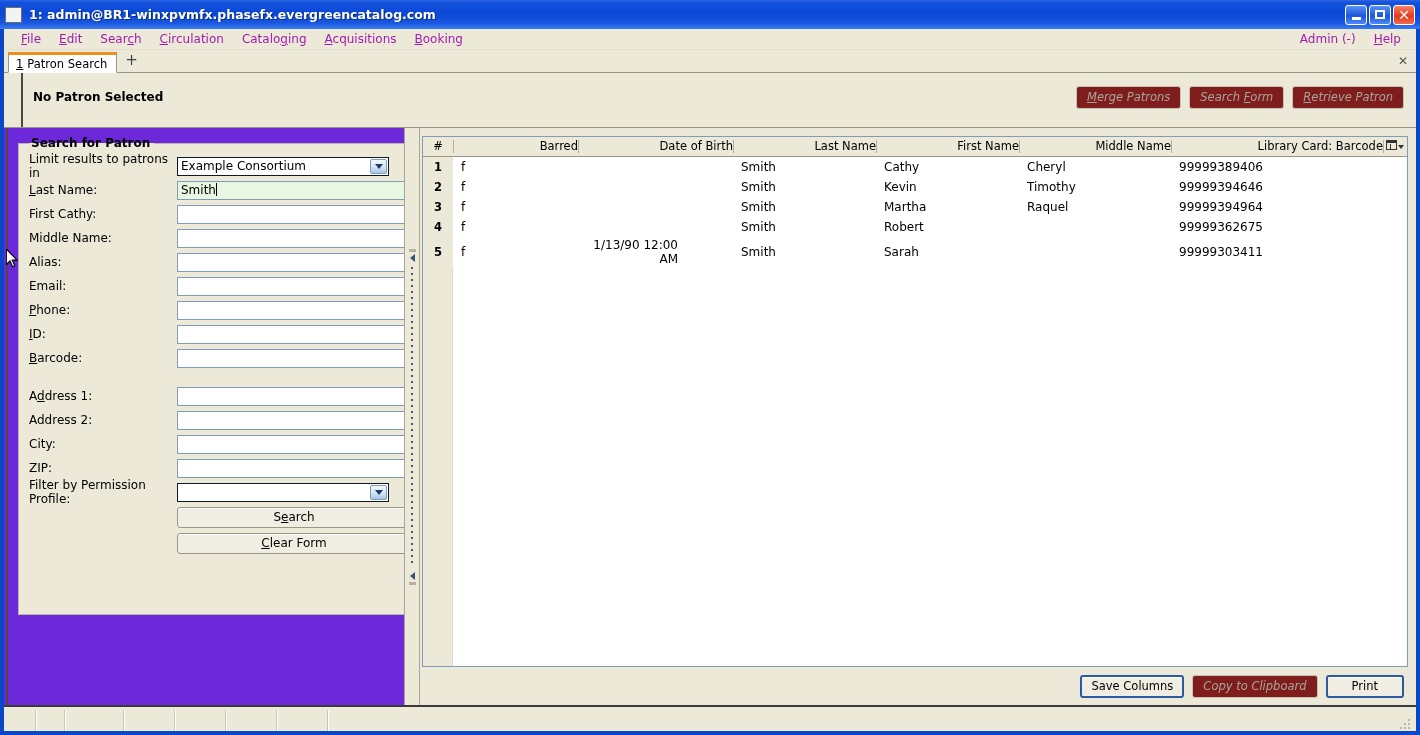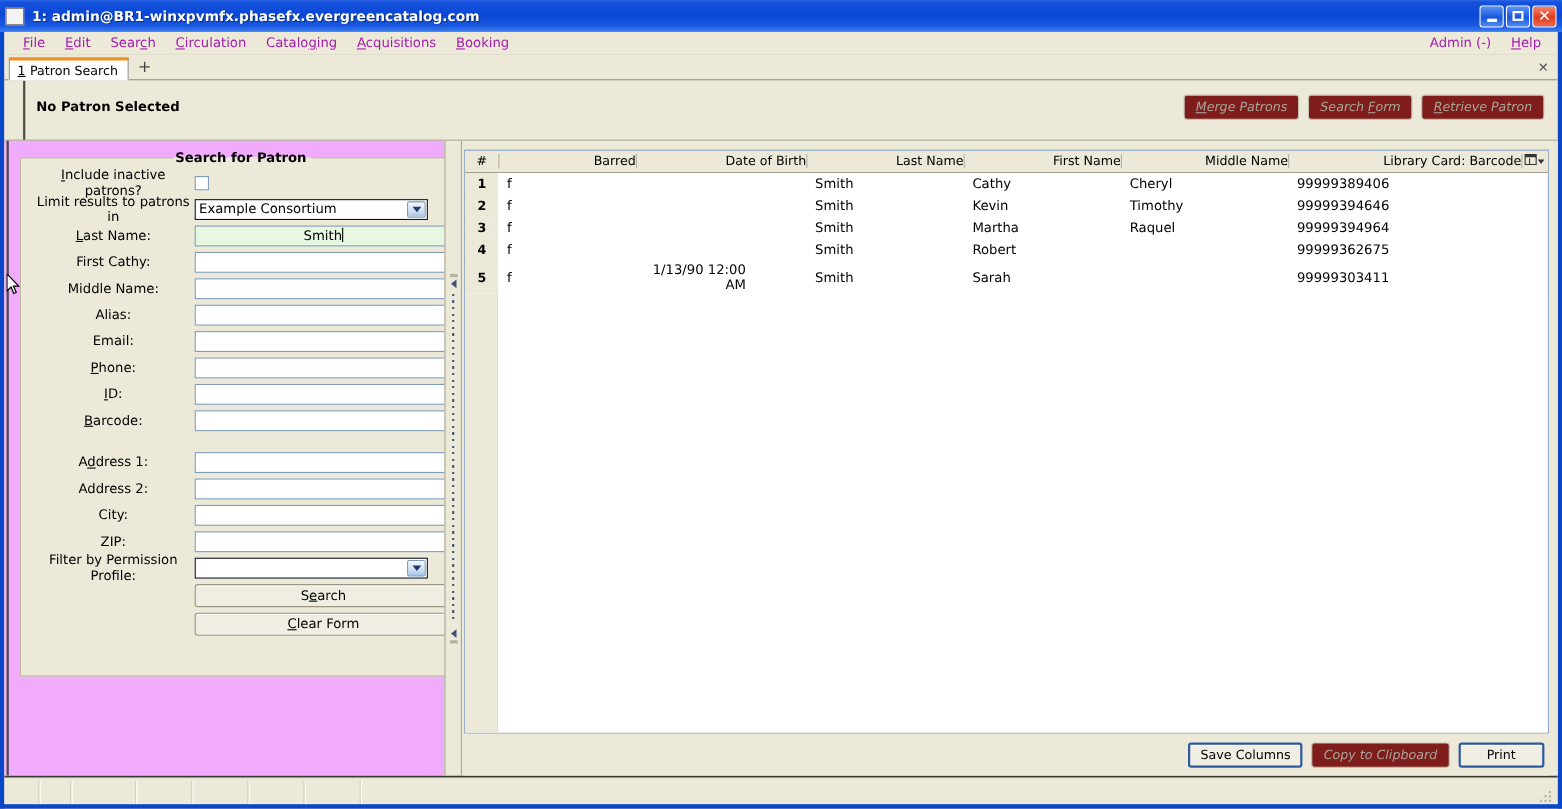--- a/index.html
+++ b/index.html
@@ -135,23 +135,22 @@
     display: flex;
     background: #ece9d8;
     min-height: 0;
     position: relative;
     border-bottom: 2px solid #3a3a3a;
   }
   .left-pane {
     width: 400px; min-width:400px;
     box-sizing: border-box;
     padding: 8px 0 0 14px;
-    background: #f0abfc;
-    position: relative;
-    text-align: center;
+    background: #6d28d9;
+    position: relative;
   }
   .leftborder {
     position:absolute; left:2px; top:0; bottom:0; width:2px; background:#4a4a4a;
   }
   fieldset.search-box {
     margin: 0; padding: 4px 8px 10px 10px;
     border: 1px solid #b9b6a4;
     background: #ece9d8;
     width: 384px; box-sizing: border-box;
     height: 479px;
@@ -356,26 +355,20 @@
     </div>
   </div>
 
   <div class="content">
 
     <div class="left-pane">
       <div class="leftborder"></div>
       <fieldset class="search-box">
         <legend>Search for Patron</legend>
 
-        <div class="frow">
-          <div class="flabel"><u>I</u>nclude inactive patrons?</div>
-          <div class="fctl">
-            <div class="chk"></div>
-          </div>
-        </div>
 
         <div class="frow">
           <div class="flabel">Limit results to patrons in</div>
           <div class="fctl">
             <div class="sel wide">
               <span>Example Consortium</span>
               <span class="arrow-box">
                   <span class="chev"></span>
                 </span>
             </div>

